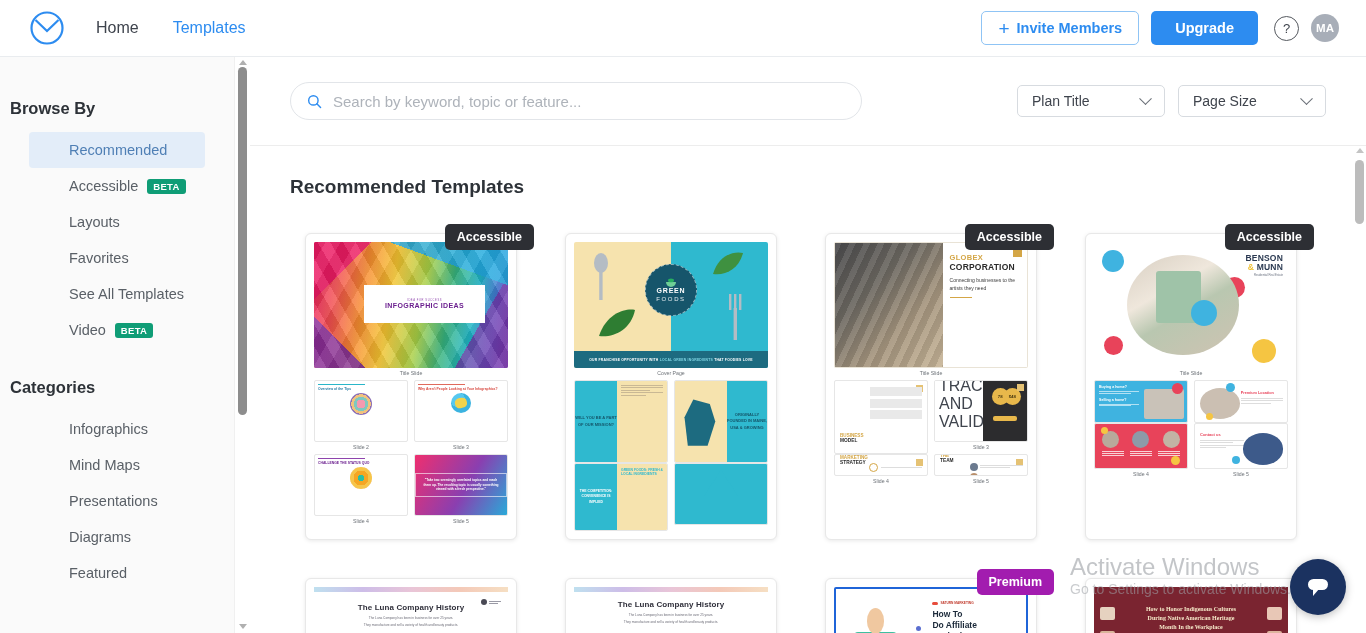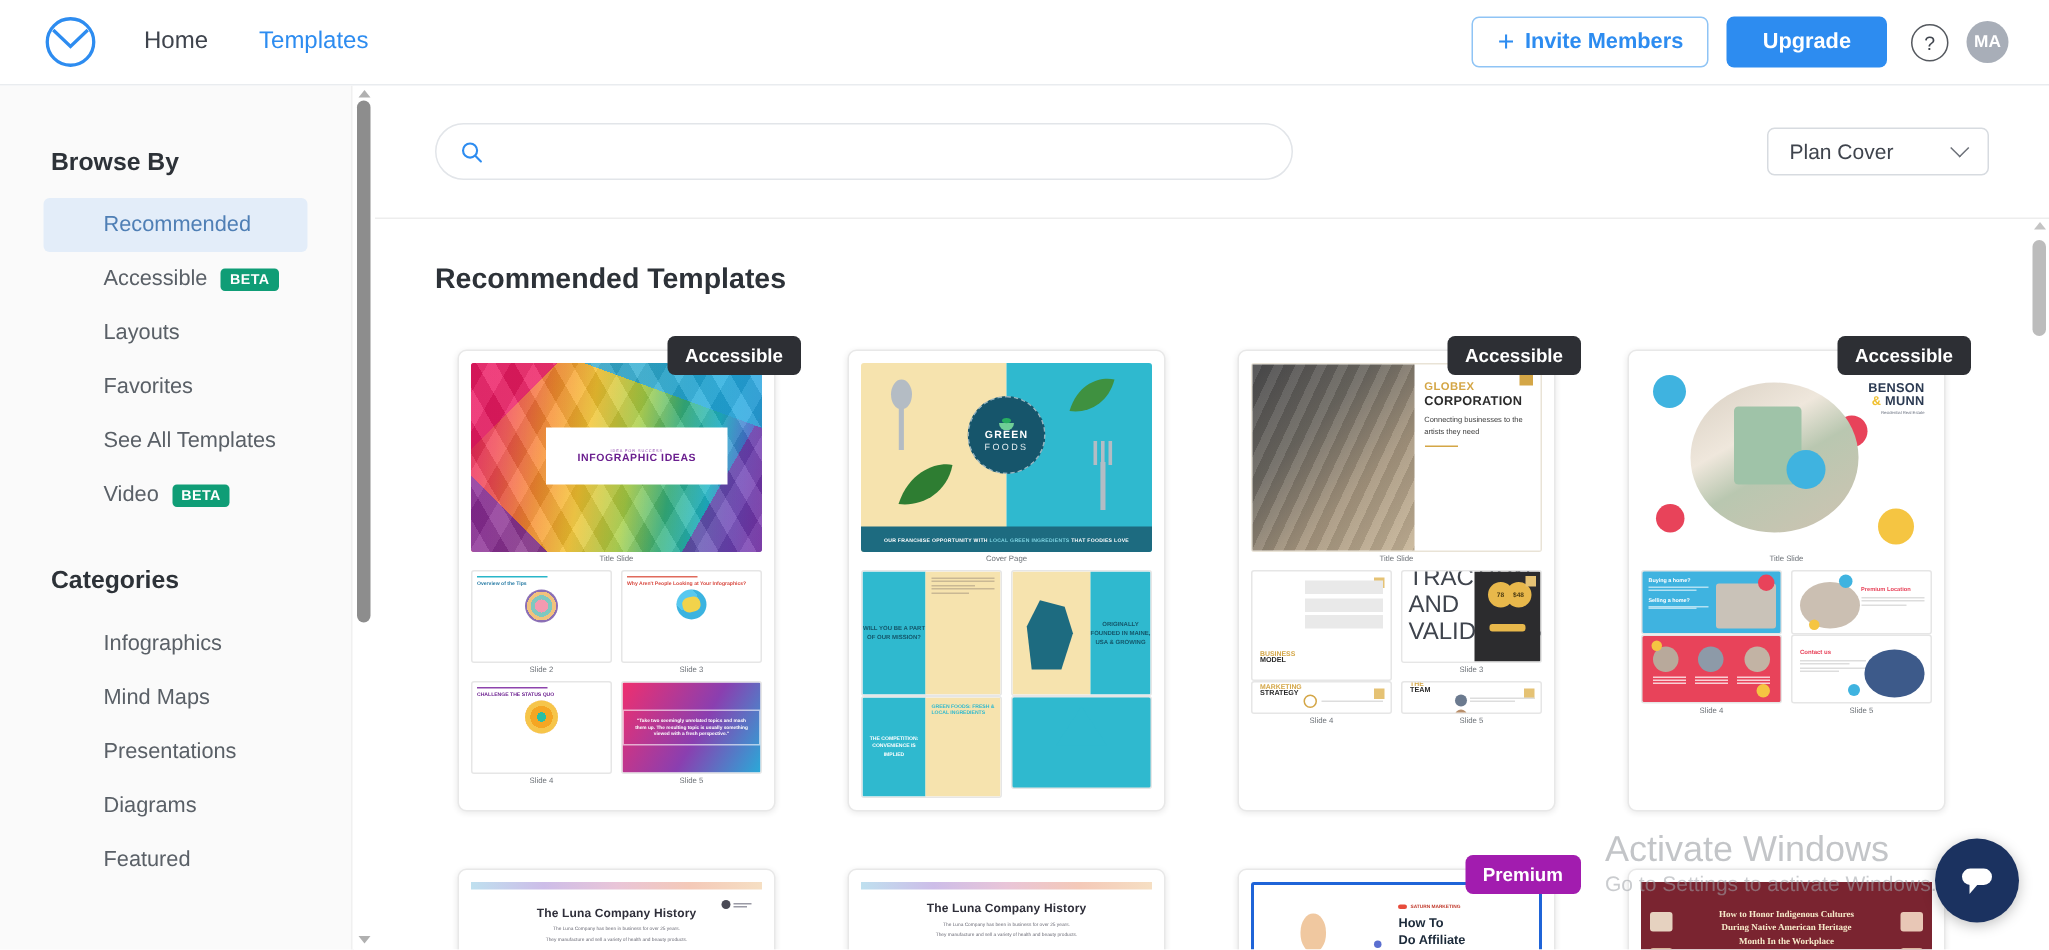--- a/index.html
+++ b/index.html
@@ -57,21 +57,21 @@
   .sidebar {
     position: absolute; top: 57px; left: 0;
     width: 236px; height: 576px;
     background: #fafafa;
     border-right: 1px solid #eceef0;
     overflow: hidden;
   }
   .side-inner { padding-top: 0; }
   .side-head {
     font-size: 16.5px; font-weight: bold; color: #2d3238;
-    padding: 42px 0 14px 34px;
+    padding: 42px 0 14px 10px;
   }
   .side-head.cat { padding-top: 30px; }
   .side-item {
     height: 36px; display: flex; align-items: center;
     padding-left: 40px; font-size: 14.5px; color: #5a6067;
     cursor: pointer; margin: 0 30px 0 29px; border-radius: 4px;
   }
   .side-item.active { background: #e3edf9; color: #4f7fb5; }
   .beta {
     margin-left: 9px; background: #0f9d76; color: #fff;
@@ -380,24 +380,29 @@
 <div class="main">
 
   <div class="searchbar-row">
     <div class="search-box">
       <span class="search-ic">
         <svg width="15" height="15" viewBox="0 0 16 16">
           <circle cx="6.8" cy="6.8" r="5" fill="none" stroke="#2d8cf0" stroke-width="1.5"></circle>
           <line x1="10.5" y1="10.5" x2="14.5" y2="14.5" stroke="#2d8cf0" stroke-width="1.5" stroke-linecap="round"></line>
         </svg>
       </span>
+      <input class="search-inp" type="text" placeholder="Search by keyword, topic or feature..." style="">
     </div>
     <div class="filters">
       <div class="filter-btn">
-        <span>Plan Cover</span>
+        <span>Plan Title</span>
+        <span class="chev"></span>
+      </div>
+      <div class="filter-btn">
+        <span>Page Size</span>
         <span class="chev"></span>
       </div>
     </div>
   </div>
 
   <div class="content-scroll">
     <div class="section-title">Recommended Templates</div>
 
     <div class="grid">
 

